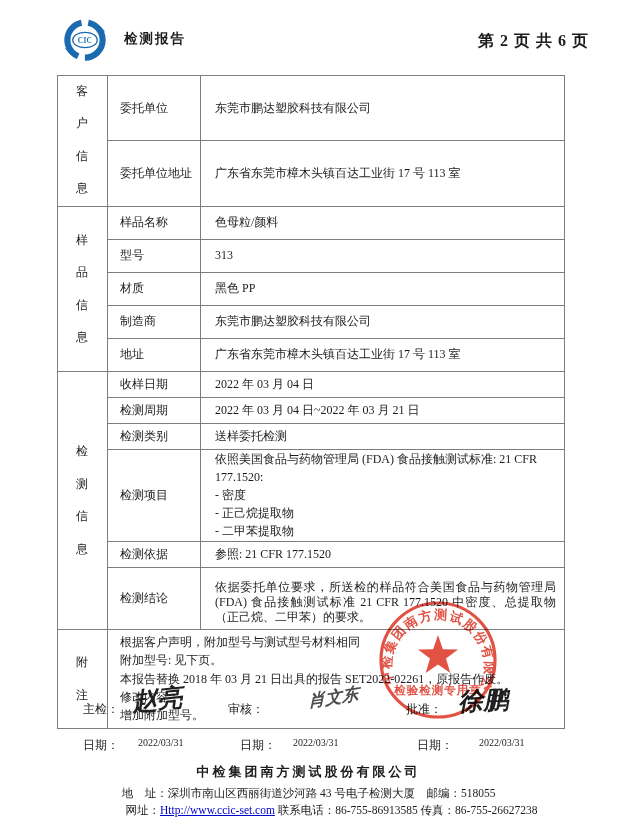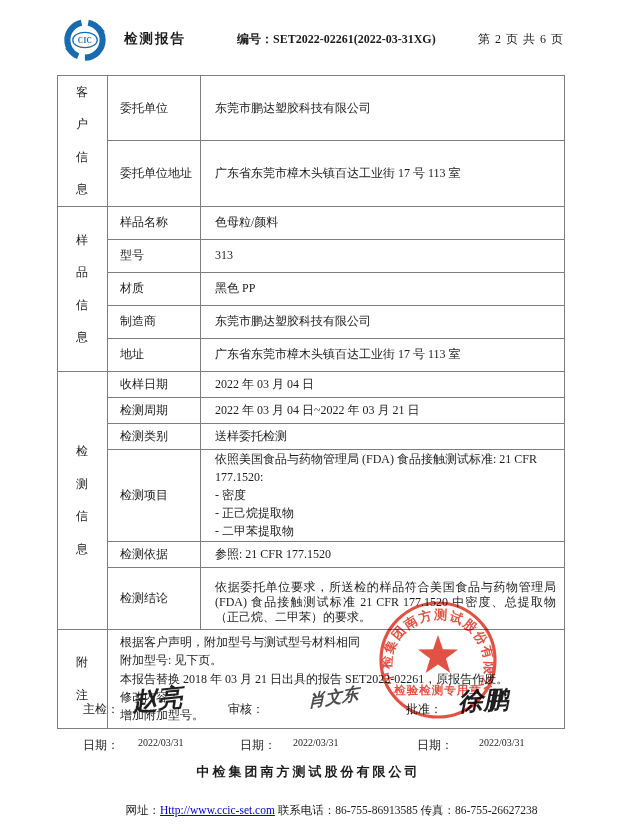--- a/index.html
+++ b/index.html
@@ -6,21 +6,21 @@
   body {
     width:617px; height:840px; background:#ffffff; position:relative;
     font-family:"Liberation Serif","DejaVu Serif",serif; color:#1c1c1c;
     overflow:hidden;
   }
   .abs { position:absolute; }
 
   
   .hdr-title { left:124px; top:30px; font-size:13.5px; font-weight:bold; letter-spacing:2px; }
   .hdr-no { left:237px; top:31px; font-size:12px; font-weight:bold; }
-  .hdr-page { left:478px; top:31px; font-size:12px; font-weight:normal; letter-spacing:1px; }
+  .hdr-page { left:478px; top:31px; font-size:16px; font-weight:bold; letter-spacing:1px; }
 
   
   table.report { position:absolute; left:57px; top:75px; width:507px;
     border-collapse:collapse; table-layout:fixed; font-size:12px; }
   table.report td { border:1px solid #7d7d7d; vertical-align:middle; overflow:hidden; }
   .col-g { width:50px; } .col-l { width:93px; } .col-v { width:364px; }
   td.group-cell { text-align:center; padding:0; }
   td.group-cell span { display:inline-block; width:2em; word-break:break-all; line-height:2.7em; letter-spacing:1px; }
   td.label-cell { padding:0 2px 0 12px; }
   td.value-cell { padding:0 8px 0 14px; }
@@ -52,32 +52,31 @@
 <div class="abs" style="inset:0;">
 
   <svg class="abs" style="left:62px; top:18px;" width="46" height="44" viewBox="0 0 60 56">
     <circle cx="30" cy="28" r="23" fill="none" stroke="#1a6ab0" stroke-width="8" stroke-dasharray="58 9" stroke-dashoffset="22"></circle>
     <polygon points="49,9 56,17 45,18" fill="#1a6ab0"></polygon>
     <polygon points="11,47 4,39 15,38" fill="#1a6ab0"></polygon>
     <ellipse cx="30" cy="28" rx="16" ry="10" fill="#ffffff" stroke="#1a6ab0" stroke-width="1.6"></ellipse>
     <text x="30" y="31.5" text-anchor="middle" font-size="9.5" font-weight="bold" fill="#1a6ab0" font-family="Liberation Serif, serif" letter-spacing="0.5">CIC</text>
   </svg>
   <span class="abs hdr-title">检测报告</span>
-  <span class="abs hdr-no"><span>编号：</span><span>SET2022-02261(2022-03-31XG)</span></span>
   <span class="abs hdr-page">第 2 页 共 6 页</span>
 
   <table class="report">
     <colgroup>
         <col class="col-g">
         <col class="col-l">
         <col class="col-v">
       </colgroup>
 
     <tbody>
-        <tr style="height:35px;">
+        <tr style="height:35px;font-family:Liberation Mono, monospace;">
       <td class="group-cell" rowspan="2">
         <span>客户信息</span></td>
       <td class="label-cell">委托单位</td>
       <td class="value-cell">东莞市鹏达塑胶科技有限公司</td>
     </tr>
     <tr style="height:35px;">
       <td class="label-cell">委托单位地址</td>
       <td class="value-cell">广东省东莞市樟木头镇百达工业街 17 号 113 室</td>
     </tr>
 
@@ -172,15 +171,16 @@
     </defs>
     <circle cx="62" cy="62" r="57" fill="none" stroke="#dd3a2b" stroke-width="3.2"></circle>
     <text font-size="13" font-weight="bold" fill="#dd3a2b" font-family="Liberation Serif, serif">
       <textPath href="#sealArc" startOffset="2" textLength="202" lengthAdjust="spacing">中检集团南方测试股份有限公司</textPath>
     </text>
     <polygon fill="#dd3a2b" points="62,37 66.9,51.2 82,51.5 70,60.6 74.3,75 62,66.4 49.7,75 54,60.6 42,51.5 57.1,51.2"></polygon>
     <text x="62" y="96" text-anchor="middle" font-size="11.5" font-weight="bold" fill="#dd3a2b" letter-spacing="1" font-family="Liberation Serif, serif">检验检测专用章</text>
   </svg>
 
   <div class="abs ft-company">中检集团南方测试股份有限公司</div>
+  <div class="abs ft-line" style="top:786px;">地　址：深圳市南山区西丽街道沙河路 43 号电子检测大厦　邮编：518055</div>
   <div class="abs ft-line" style="top:803px;padding-left:23px;"><span>网址：</span><a class="ft-url">Http://www.ccic-set.com</a><span> </span><span>联系电话：86-755-86913585 传真：86-755-26627238</span></div>
 
 </div>
 
 </body></html>

